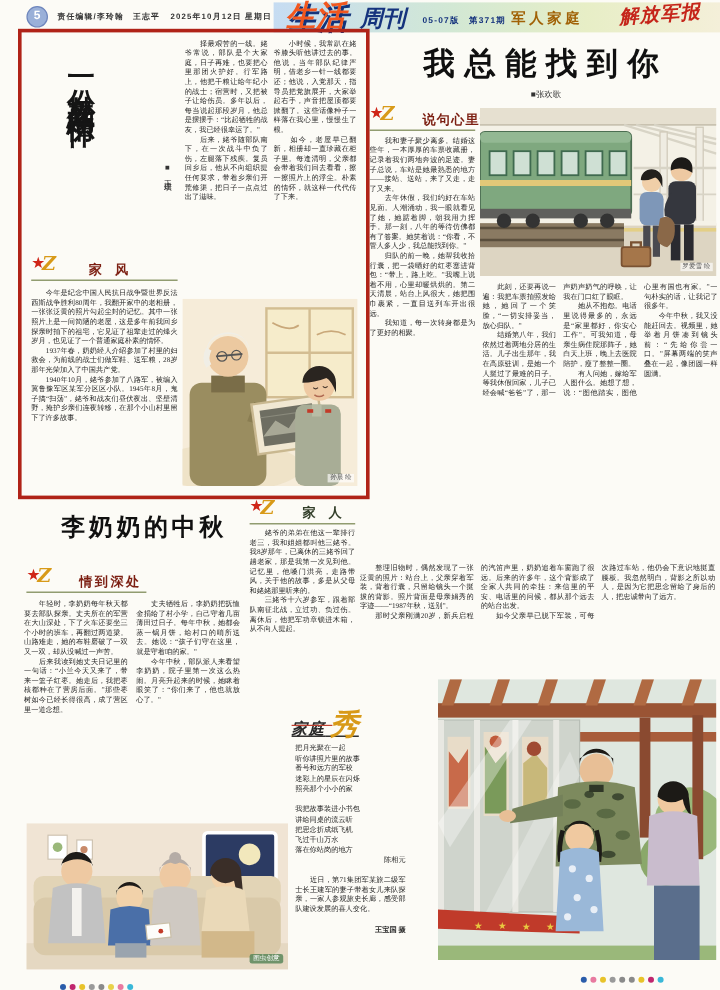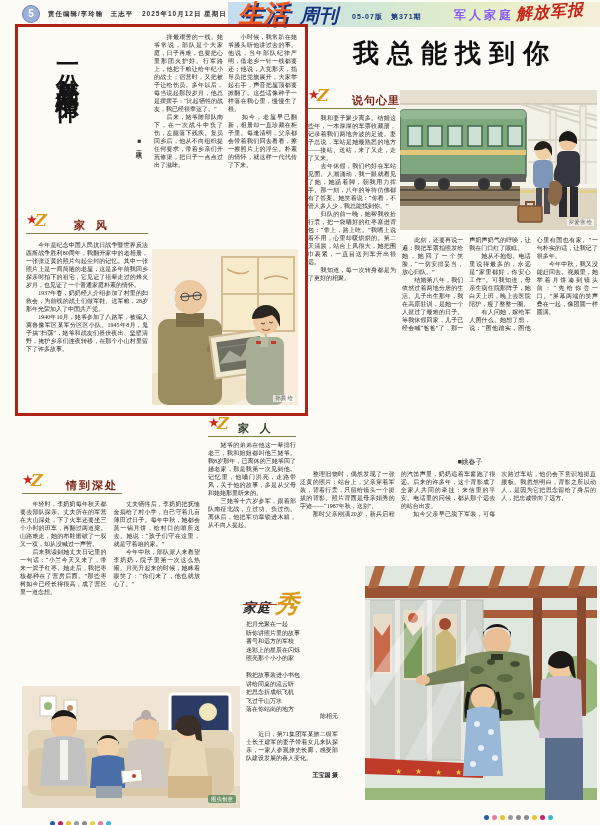--- a/index.html
+++ b/index.html
@@ -10,21 +10,21 @@
   .pagenum{left:22px;top:5px;width:16px;height:16px;border-radius:50%;
            background:#9ab0d8;border:1px solid #6e86bc;color:#fff;font:bold 10px "Liberation Sans",sans-serif;
            text-align:center;line-height:16px;}
   .hdr-small{font:bold 6.5px "Liberation Sans",sans-serif;color:#333;letter-spacing:1px;white-space:nowrap;}
   .mast-bg{left:228px;top:2px;width:372px;height:25px;
            background:linear-gradient(90deg,#c6dcf2 0%,#d2e8d4 40%,#e7eec6 70%,#f4efd9 100%);}
   .mast1{left:238px;top:-3px;font:bold italic 25px "Liberation Sans",sans-serif;color:#f2571e;
          text-shadow:2px 2px 0 #12337a;}
   .mast2{left:300px;top:3px;font:bold italic 19px "Liberation Sans",sans-serif;color:#15337d;}
   .edinfo{left:352px;top:12px;font:bold 7px "Liberation Sans",sans-serif;color:#15337d;letter-spacing:1px;}
-  .secname{left:454px;top:7px;font:bold 12px "Liberation Serif",serif;color:#8b5cf6;letter-spacing:3px;}
+  .secname{left:426px;top:7px;font:bold 12px "Liberation Serif",serif;color:#a16207;letter-spacing:3px;}
   .paperlogo{left:516px;top:2px;font:bold italic 16px "DejaVu Serif",serif;color:#c5251a;
              transform:rotate(-4deg);letter-spacing:1px;}
   
   .redbox{left:15px;top:24px;width:287px;height:386px;border:3px solid #b02318;}
   .vtitle{writing-mode:vertical-rl;text-orientation:upright;font-weight:bold;color:#151515;
           font-size:23px;letter-spacing:5px;}
   .vauthor{writing-mode:vertical-rl;text-orientation:upright;font-size:6.5px;color:#333;letter-spacing:1px;}
   
   .seclabel{font:bold 11px "Liberation Serif",serif;color:#7c1f12;letter-spacing:4px;white-space:nowrap;}
   .seclabel.green{color:#333f2a;}
@@ -117,20 +117,21 @@
         <circle cx="114" cy="72" r="13" fill="#eec9a2"></circle>
         <path d="M100,70 a14,14 0 0 1 28,0 l0,8 q-4,-10 -8,-12 q-10,4 -20,4 z" fill="#2a2520"></path>
         <path d="M109,74 q2,2 4,0 M117,73 q2,2 4,0" stroke="#4a3a2e" stroke-width="1" fill="none"></path>
         <path d="M110,80 q4,3 8,0" stroke="#b06a52" stroke-width="1.2" fill="none"></path>
       </svg>
       <span class="abs imgcap" style="right:3px;bottom:3px;">孙晨 绘</span>
     </div>
   </div>
 
   <div class="abs h-title" style="left:310px;top:36px;width:290px;font-size:26px;letter-spacing:8px;">我总能找到你</div>
+  <div class="abs h-author" style="left:310px;top:74px;width:290px;">■张欢歌</div>
 
   <div class="abs" style="left:308px;top:90px;">
     <span class="starz"><span class="sz-star"></span><span class="sz-z"></span></span>
     <span class="seclabel" style="margin-left:14px;letter-spacing:1px;">说句心里话</span>
   </div>
   <div class="abs rule" style="left:308px;top:108px;width:88px;"></div>
   <div class="abs bt" style="left:308px;top:114px;width:88px;height:300px;">　　我和妻子聚少离多。结婚这些年，一本厚厚的车票收藏册，记录着我们两地奔波的足迹。妻子总说，车站是她最熟悉的地方——接站、送站，来了又走，走了又来。
 　　去年休假，我们约好在车站见面。人潮涌动，我一眼就看见了她，她踮着脚，朝我用力挥手。那一刻，八年的等待仿佛都有了答案。她笑着说：“你看，不管人多人少，我总能找到你。”
 　　归队的前一晚，她帮我收拾行囊，把一袋晒好的红枣塞进背包：“带上，路上吃。”我嘴上说着不用，心里却暖烘烘的。第二天清晨，站台上风很大，她把围巾裹紧，一直目送列车开出很远。
 　　我知道，每一次转身都是为了更好的相聚。</div>
@@ -190,20 +191,21 @@
       <path d="M126,116 v-4 h8 v4" stroke="#7a5232" stroke-width="2" fill="none"></path>
     </svg>
     <span class="abs imgcap" style="right:3px;bottom:4px;">罗爱雪 绘</span>
   </div>
   <div class="abs bt cols3" style="left:402px;top:236px;width:196px;height:178px;">　　此刻，还要再说一遍：我把车票拍照发给她，她回了一个笑脸，“一切安排妥当，放心归队。”
 　　结婚第八年，我们依然过着两地分居的生活。儿子出生那年，我在高原驻训，是她一个人挺过了最难的日子。等我休假回家，儿子已经会喊“爸爸”了，那一声奶声奶气的呼唤，让我在门口红了眼眶。
 　　她从不抱怨。电话里说得最多的，永远是“家里都好，你安心工作”。可我知道，母亲生病住院那阵子，她白天上班，晚上去医院陪护，瘦了整整一圈。
 　　有人问她，嫁给军人图什么。她想了想，说：“图他踏实，图他心里有国也有家。”一句朴实的话，让我记了很多年。
 　　今年中秋，我又没能赶回去。视频里，她举着月饼凑到镜头前：“先给你尝一口。”屏幕两端的笑声叠在一起，像团圆一样圆满。</div>
 
+  <div class="abs h-title" style="left:20px;top:426px;width:200px;font-size:20px;letter-spacing:3px;">李奶奶的中秋</div>
   <div class="abs" style="left:22px;top:475px;">
     <span class="starz"><span class="sz-star"></span><span class="sz-z"></span></span>
     <span class="seclabel" style="margin-left:14px;letter-spacing:2px;">情到深处</span>
   </div>
   <div class="abs rule" style="left:22px;top:493px;width:100px;"></div>
   <div class="abs bt cols2" style="left:20px;top:500px;width:180px;height:184px;">　　年轻时，李奶奶每年秋天都要去部队探亲。丈夫所在的军营在大山深处，下了火车还要坐三个小时的班车，再翻过两道梁。山路难走，她的布鞋磨破了一双又一双，却从没喊过一声苦。
 　　后来我读到她丈夫日记里的一句话：“小兰今天又来了，带来一篮子红枣。她走后，我把枣核都种在了营房后面。”那些枣树如今已经长得很高，成了营区里一道念想。
 　　丈夫牺牲后，李奶奶把抚恤金捐给了村小学，自己守着几亩薄田过日子。每年中秋，她都会蒸一锅月饼，给村口的哨所送去。她说：“孩子们守在这里，就是守着咱的家。”
 　　今年中秋，部队派人来看望李奶奶，院子里第一次这么热闹。月亮升起来的时候，她眯着眼笑了：“你们来了，他也就放心了。”</div>
 
@@ -243,47 +245,46 @@
 
       <rect x="100" y="84" width="20" height="12" fill="#fdfdfa" stroke="#cabfa8" transform="rotate(-6 110 90)"></rect>
       <circle cx="112" cy="90" r="2" fill="#c23a28"></circle>
     </svg>
     <span class="abs imgtag" style="right:4px;bottom:5px;">图虫创意</span>
   </div>
   <div class="abs" style="left:50px;top:812px;"><span class="dot" style="background: rgb(42, 92, 170);"></span><span class="dot" style="background: rgb(192, 38, 110);"></span><span class="dot" style="background: rgb(232, 195, 42);"></span><span class="dot" style="background: rgb(154, 154, 154);"></span><span class="dot" style="background: rgb(138, 138, 138);"></span><span class="dot" style="background: rgb(232, 210, 74);"></span><span class="dot" style="background: rgb(232, 122, 160);"></span><span class="dot" style="background: rgb(58, 184, 216);"></span></div>
 
   <div class="abs" style="left:208px;top:418px;">
     <span class="starz"><span class="sz-star"></span><span class="sz-z"></span></span>
-    <span class="seclabel green" style="">家 人</span>
+    <span class="seclabel green" style="margin-left:14px;">家 人</span>
   </div>
   <div class="abs rule" style="left:208px;top:436px;width:88px;"></div>
   <div class="abs bt" style="left:208px;top:441px;width:88px;height:144px;">　　姥爷的弟弟在他这一辈排行老三，我和姐姐都叫他三姥爷。我8岁那年，已离休的三姥爷回了趟老家，那是我第一次见到他。记忆里，他嗓门洪亮，走路带风，关于他的故事，多是从父母和姥姥那里听来的。
 　　三姥爷十六岁参军，跟着部队南征北战，立过功、负过伤。离休后，他把军功章锁进木箱，从不向人提起。</div>
 
-  <div class="abs" style="left:243px;top:588px;">
+  <div class="abs" style="left:243px;top:588px;text-decoration:underline;">
     <span class="fs-label1">家庭</span>
     <span class="fs-label2">秀</span>
   </div>
   <div class="abs fs-rule" style="left:243px;top:604px;width:34px;"></div>
   <div class="abs poem" style="left:246px;top:620px;width:92px;height:92px;">把月光聚在一起
 听你讲照片里的故事
 番号和远方的军校
 迷彩上的星辰在闪烁
 照亮那个小小的家
 
 我把故事装进小书包
 讲给同桌的流云听
 把思念折成纸飞机
 飞过千山万水
 落在你站岗的地方</div>
   <div class="abs poem-sig" style="left:246px;top:712px;width:92px;">陈相元</div>
   <div class="abs bt" style="left:246px;top:730px;width:92px;height:40px;">　　近日，第71集团军某旅二级军士长王建军的妻子带着女儿来队探亲，一家人参观旅史长廊，感受部队建设发展的喜人变化。</div>
   <div class="abs photog" style="left:246px;top:771px;width:92px;">王宝国 摄</div>
 
-  <div class="abs h-author" style="left:340px;top:457px;width:260px;">■姚春子</div>
   <div class="abs bt cols3" style="left:300px;top:470px;width:296px;height:92px;">　　整理旧物时，偶然发现了一张泛黄的照片：站台上，父亲穿着军装，背着行囊，只留给镜头一个挺拔的背影。照片背面是母亲娟秀的字迹——“1987年秋，送别”。
 　　那时父亲刚满20岁，新兵启程的汽笛声里，奶奶追着车窗跑了很远。后来的许多年，这个背影成了全家人共同的牵挂：来信里的平安、电话里的问候，都从那个远去的站台出发。
 　　如今父亲早已脱下军装，可每次路过车站，他仍会下意识地挺直腰板。我忽然明白，背影之所以动人，是因为它把思念留给了身后的人，把忠诚带向了远方。</div>
 
   <div class="abs" style="left:365px;top:566px;width:232px;height:234px;">
     <svg width="232" height="234" viewBox="0 0 232 234">
       <rect width="232" height="234" fill="#dfe7df"></rect>
       <circle cx="210" cy="120" r="30" fill="#9ab87a"></circle>
         <circle cx="190" cy="150" r="22" fill="#8aa86a"></circle>
       <rect x="0" y="222" width="232" height="12" fill="#9ab87a"></rect>

